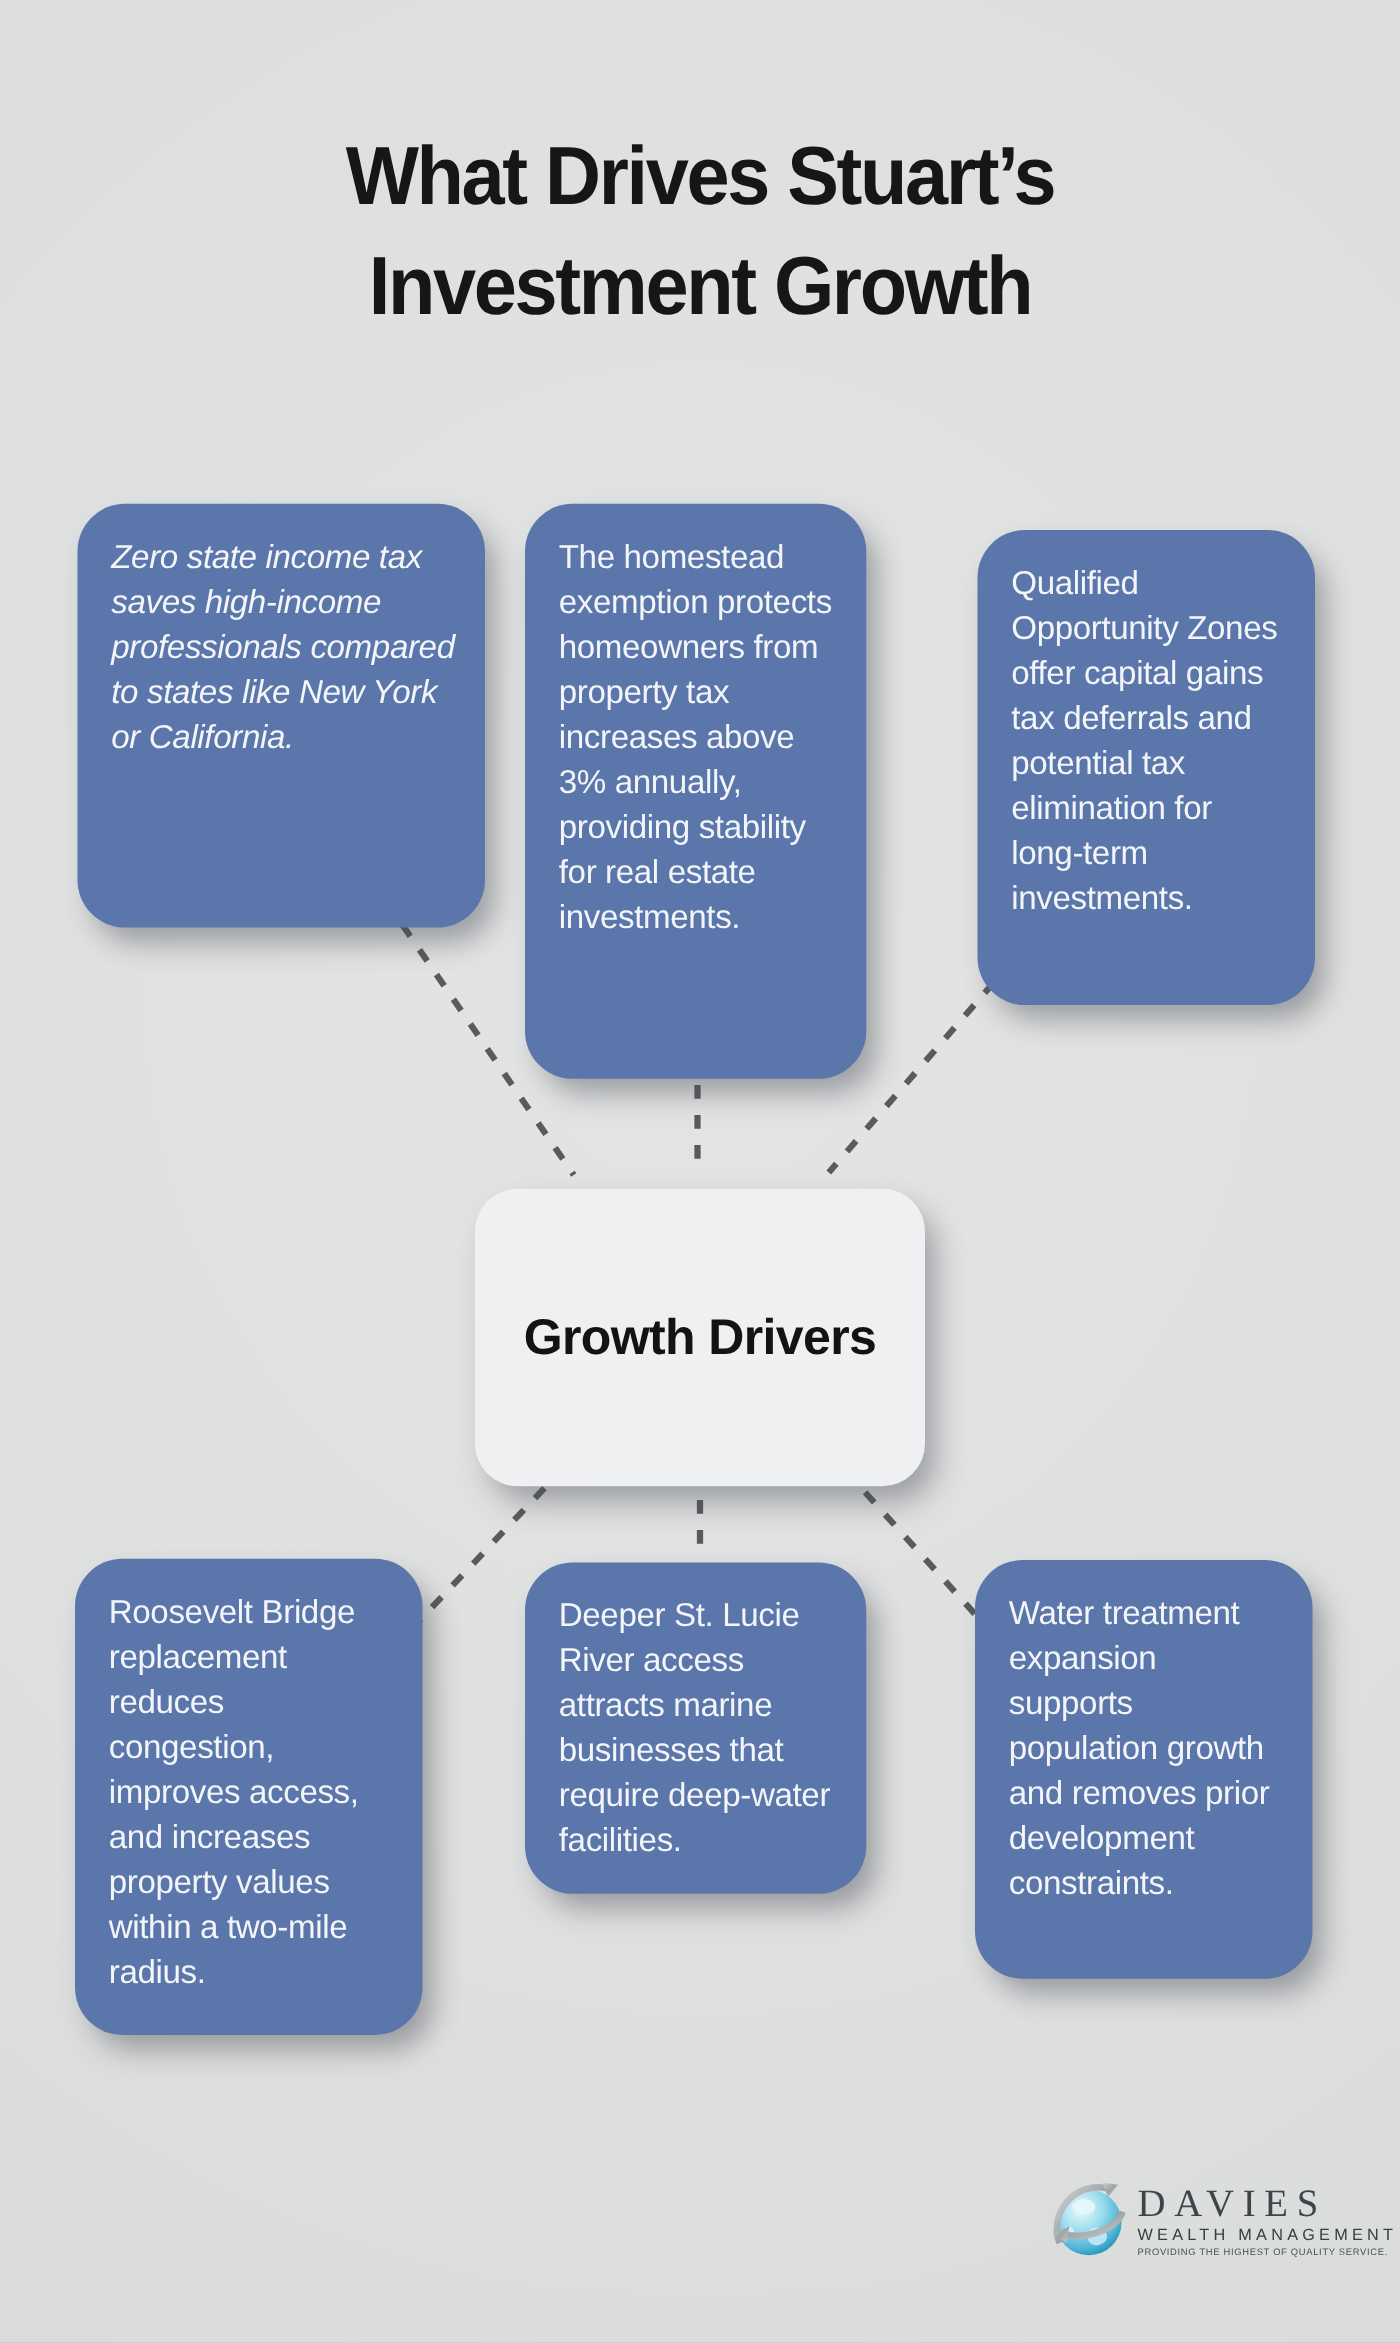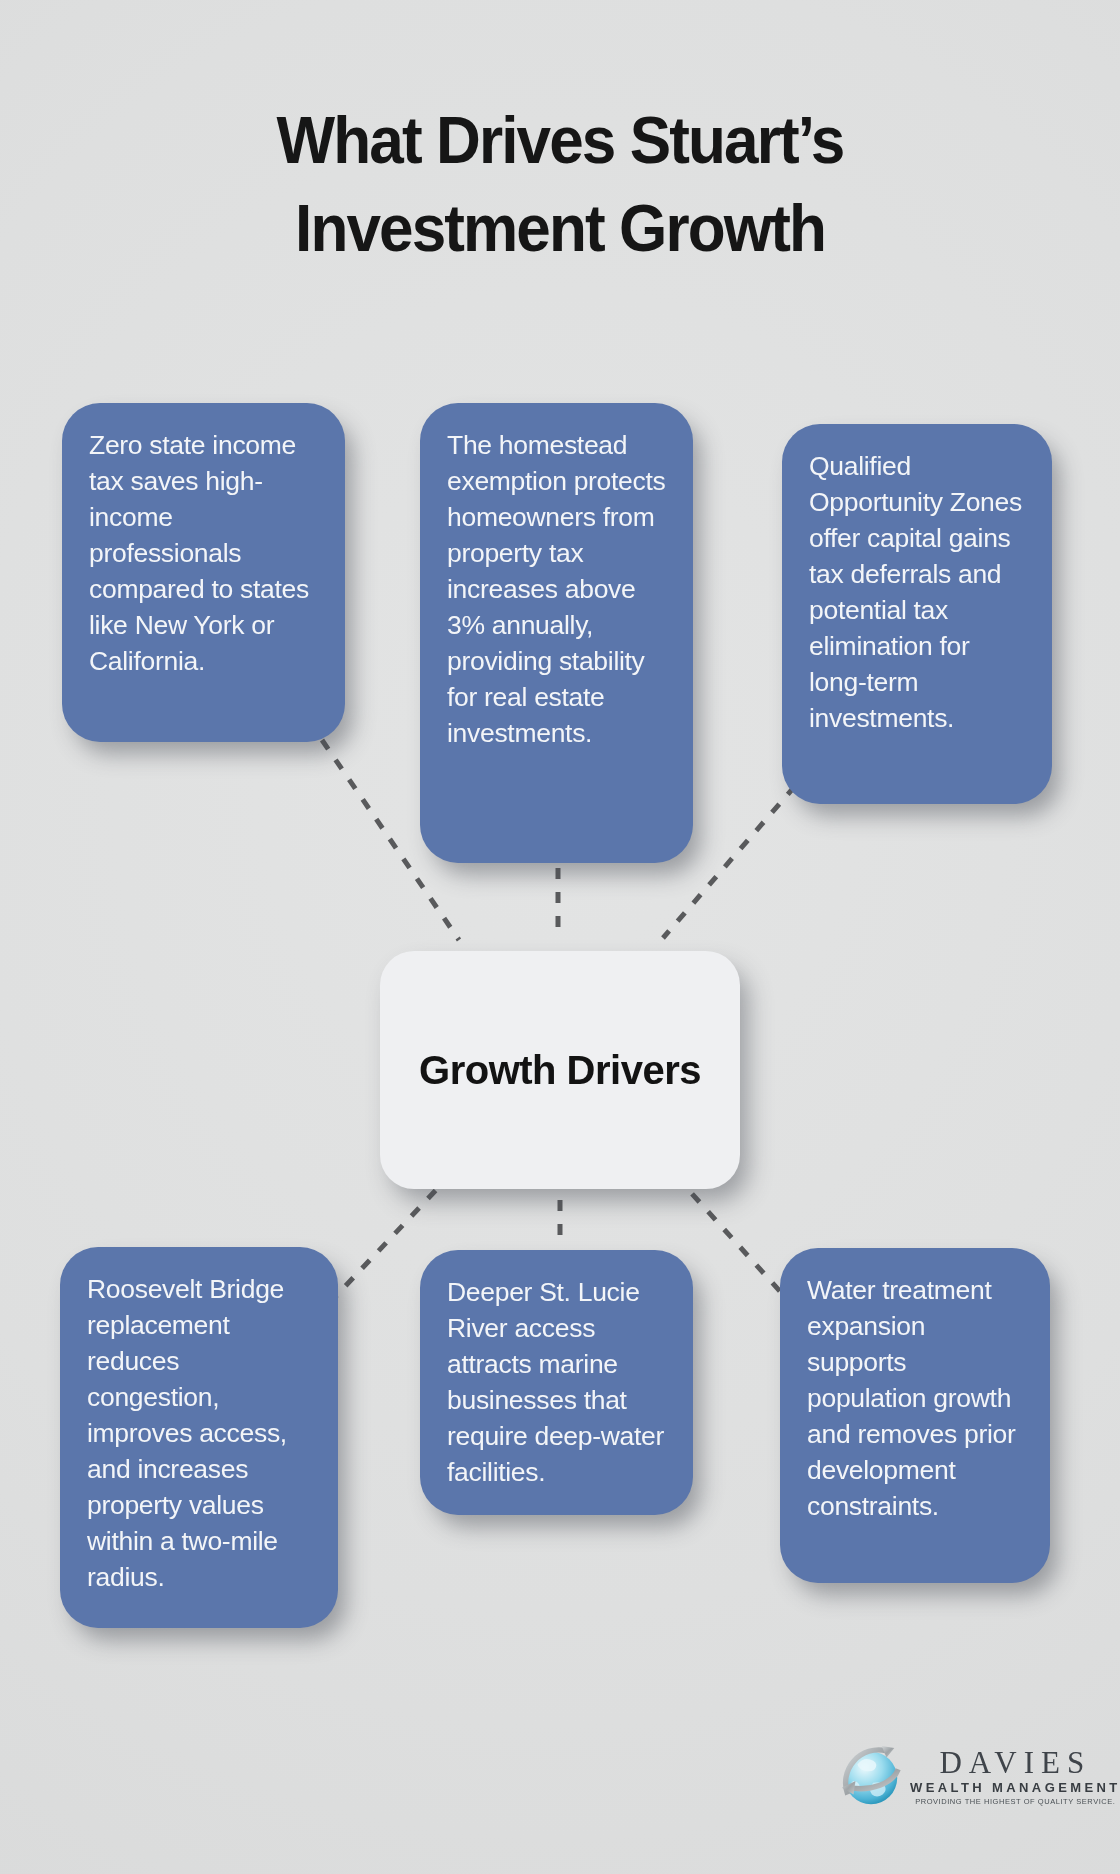--- a/index.html
+++ b/index.html
@@ -31,21 +31,21 @@
     background:#5b76ab;
     border-radius:38px;
     padding:24px 20px 24px 27px;
     color:#f3f5f8;
     font-size:26.5px;
     line-height:36px;
     letter-spacing:-0.3px;
     box-shadow:10px 14px 22px -2px rgba(70,75,85,0.45);
   }
   .node p{margin:0;}
-  .n1{left:62px;top:403px;width:283px;height:339px;}
+  .n1{left:62px;top:403px;width:326px;height:339px;font-style:italic;}
   .n2{left:420px;top:403px;width:273px;height:460px;}
   .n3{left:782px;top:424px;width:270px;height:380px;}
   .n4{left:60px;top:1247px;width:278px;height:381px;}
   .n5{left:420px;top:1250px;width:273px;height:265px;}
   .n6{left:780px;top:1248px;width:270px;height:335px;}
   .center-node{
     position:absolute;z-index:3;
     left:380px;top:935px;width:360px;height:238px;
     box-sizing:border-box;
     background:#eff0f2;
@@ -55,30 +55,30 @@
   }
   .center-node span{
     font-weight:700;font-size:40px;color:#131313;letter-spacing:-0.5px;
   }
   .brand{
     position:absolute;z-index:2;
     left:838px;top:1742px;width:260px;height:92px;
     display:flex;align-items:flex-start;
   }
   .brand .globe{flex:0 0 auto;margin-top:2px;}
-  .brand .brand-text{margin-left:6px;padding-top:6px;text-align:center;}
+  .brand .brand-text{margin-left:6px;padding-top:6px;}
   .brand-name{
     font-family:"Liberation Serif", serif;
     font-size:31px;line-height:30px;
     letter-spacing:7px;
     color:#3f444a;
     white-space:nowrap;
   }
   .brand-subtitle{
-    font-size:13px;line-height:16px;font-weight:700;
+    font-size:13px;line-height:16px;font-weight:400;
     letter-spacing:3.4px;
     color:#383d42;
     white-space:nowrap;
     margin-top:2px;
   }
   .brand-tagline{
     font-size:7.5px;line-height:10px;
     letter-spacing:0.55px;
     color:#4a5055;
     white-space:nowrap;

